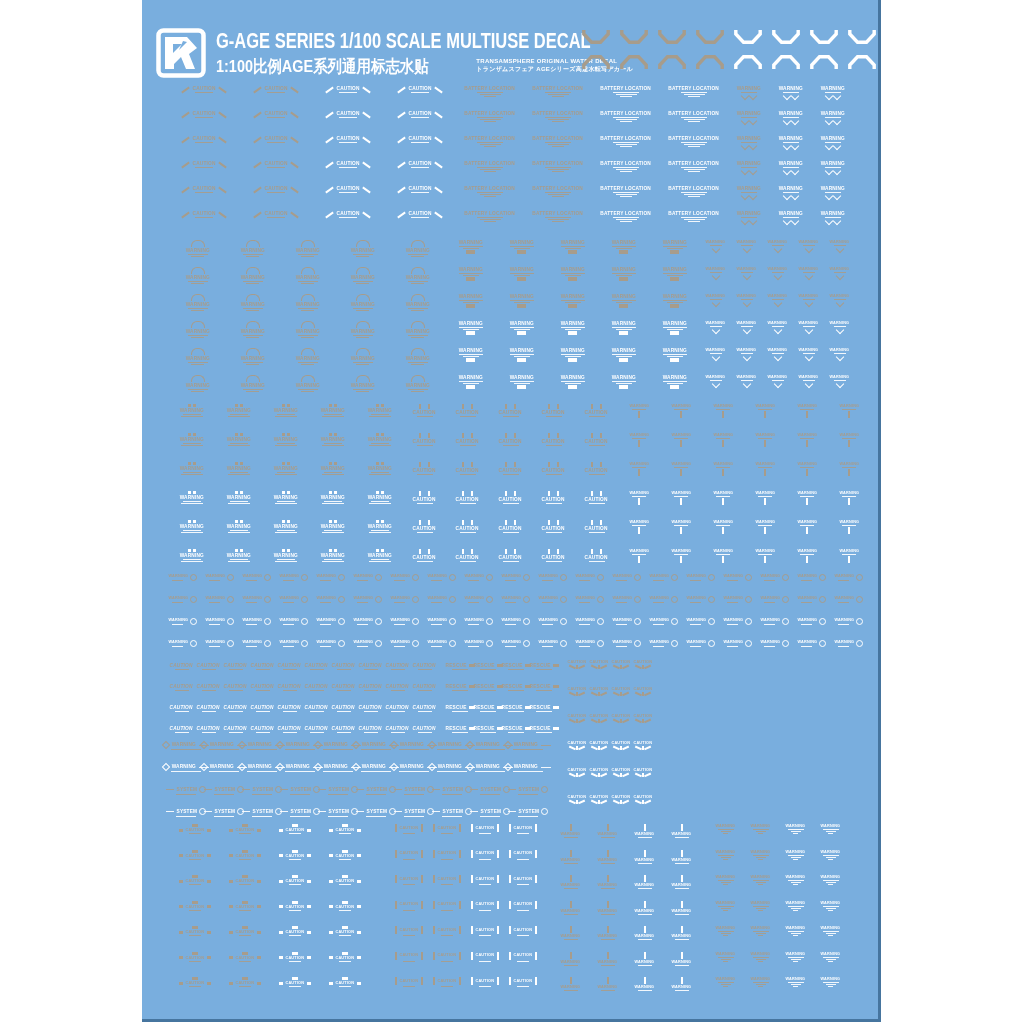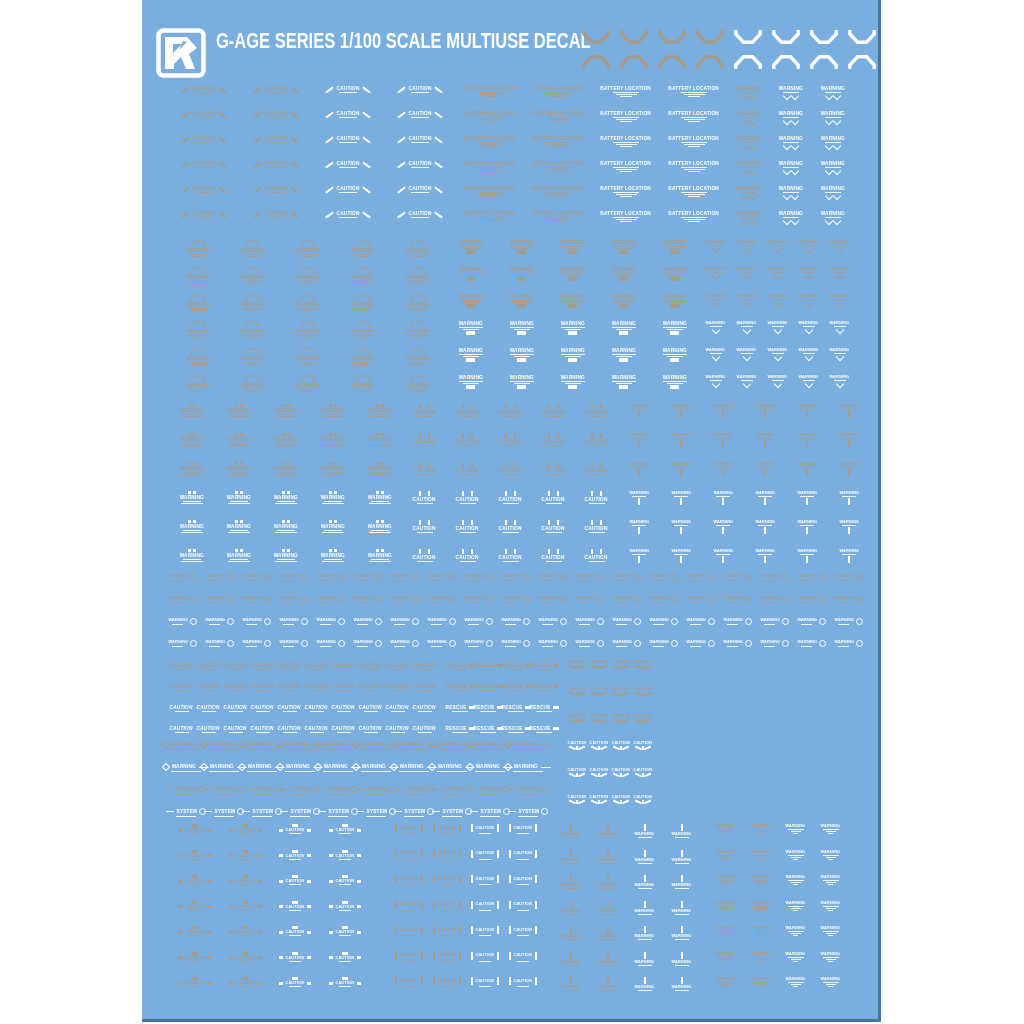--- a/index.html
+++ b/index.html
@@ -68,20 +68,27 @@
     <span class="logo">
       <svg viewBox="0 0 50 50" width="50" height="50" aria-hidden="true">
         <rect x="2.5" y="2.5" width="45" height="45" rx="5" fill="none" stroke="currentColor" stroke-width="4.5"></rect>
         <path fill="currentColor" d="M9 9 H31 L41 20 L33 26 L39 41 H30 L25 29 L18 36 V41 H9 Z"></path>
         <path fill="#79aede" d="M17 16 V25 L26 16 Z"></path>
         <path fill="#79aede" d="M23 22 L31 14 L27 13 Z"></path>
       </svg>
     </span>
     <div class="titles">
       <div class="title">G-AGE SERIES 1/100 SCALE MULTIUSE DECAL</div>
+      <div class="sub-row">
+        <span class="sub-cn">1:100比例AGE系列通用标志水贴</span>
+        <span class="taglines">
+          <span>TRANSAMSPHERE ORIGINAL WATER DECAL</span>
+          <span>トランザムスフェア AGEシリーズ高達水転写デカール</span>
+        </span>
+      </div>
     </div>
   </div>
 
   <div id="chevrons" style="left: 440px; top: 30px; position: absolute;">
       <div class="chev-row" style="top: 0px;">
         <span class="c-gray">
           <svg width="28" height="15" viewBox="0 0 28 15">
             <path d="M1.8 0 V4 L9.5 12.2 H18.5 L26.2 4 V0" fill="none" stroke="currentColor" stroke-width="3.4"></path>
           </svg>
         </span>

